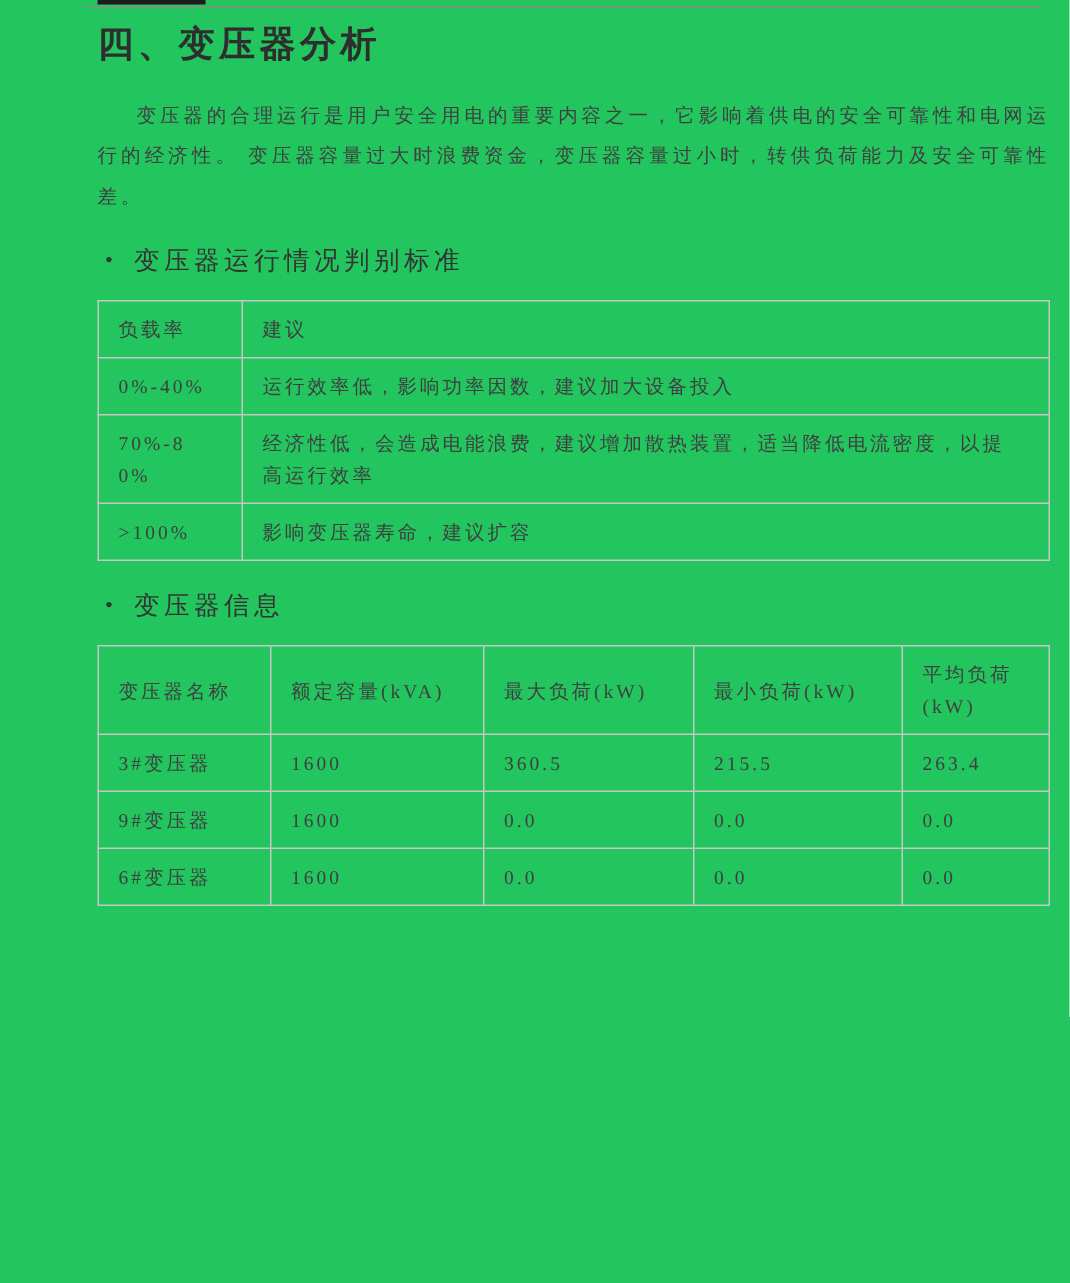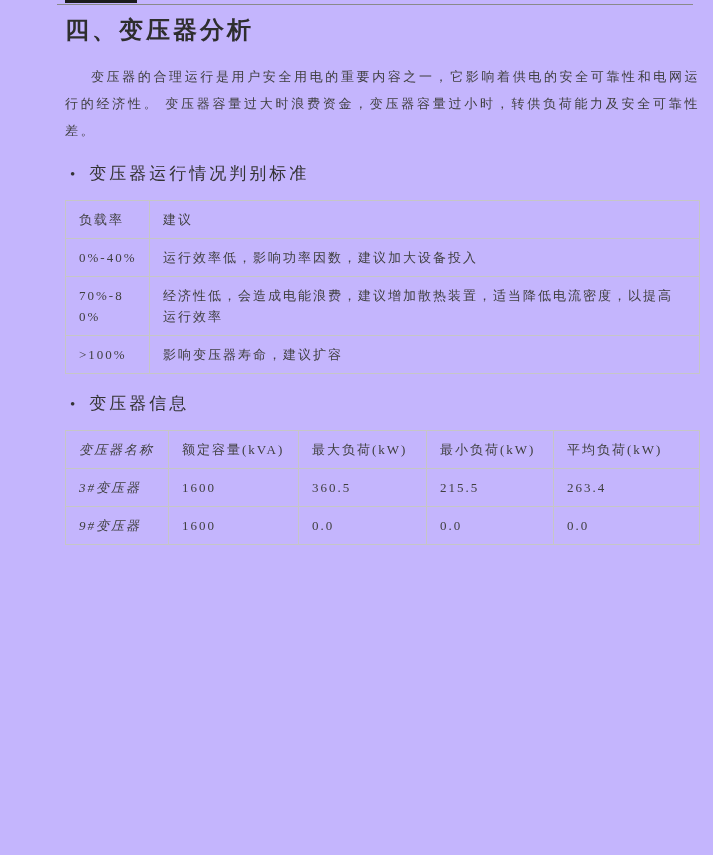--- a/index.html
+++ b/index.html
@@ -6,21 +6,21 @@
     margin: 0;
     padding: 0;
     background: #ffffff;
     font-family: "Liberation Serif", "DejaVu Serif", serif;
     color: #3f3f3f;
   }
   .page {
     position: relative;
     width: 713px;
     height: 855px;
-    background: #c4b5fd;
+    background: #22c55e;
     overflow: hidden;
   }
   
   .top-black-bar {
     position: absolute;
     left: 65px; top: 0;
     width: 72px; height: 3px;
     background: #1c1c1c;
   }
   .top-rule {
@@ -71,29 +71,29 @@
     table-layout: fixed;
     width: 635px;
     margin-top: 13px;
   }
   table.tbl th, table.tbl td {
     border: 1px solid #c6c6c6;
     font-size: 13px;
     font-weight: normal;
     letter-spacing: 2px;
     line-height: 21px;
-    padding: 8px 12px 8px 13px;
+    padding: 8px 24px 8px 13px;
     text-align: left;
     vertical-align: middle;
     color: #3f3f3f;
     word-break: break-all;
   }
   #criteria-table th:nth-child(1),
   #criteria-table td:nth-child(1) { width: 58px; }
-  #info-table th:nth-child(1), #info-table td:nth-child(1) { width: 77px; font-style: italic; }
+  #info-table th:nth-child(1), #info-table td:nth-child(1) { width: 77px; }
   #info-table th:nth-child(2), #info-table td:nth-child(2) { width: 104px; }
   #info-table th:nth-child(3), #info-table td:nth-child(3) { width: 102px; }
   #info-table th:nth-child(4), #info-table td:nth-child(4) { width: 101px; }
 </style>
 </head>
 <body>
 
 <div class="page">
   <div class="top-black-bar"></div>
   <div class="top-rule"></div>
@@ -152,16 +152,23 @@
             <td>215.5</td>
             <td>263.4</td>
           </tr>
           <tr>
             <td>9#变压器</td>
             <td>1600</td>
             <td>0.0</td>
             <td>0.0</td>
             <td>0.0</td>
           </tr>
+          <tr>
+            <td>6#变压器</td>
+            <td>1600</td>
+            <td>0.0</td>
+            <td>0.0</td>
+            <td>0.0</td>
+          </tr>
         </tbody>
       </table>
   </div>
 </div>
 
 </body></html>

